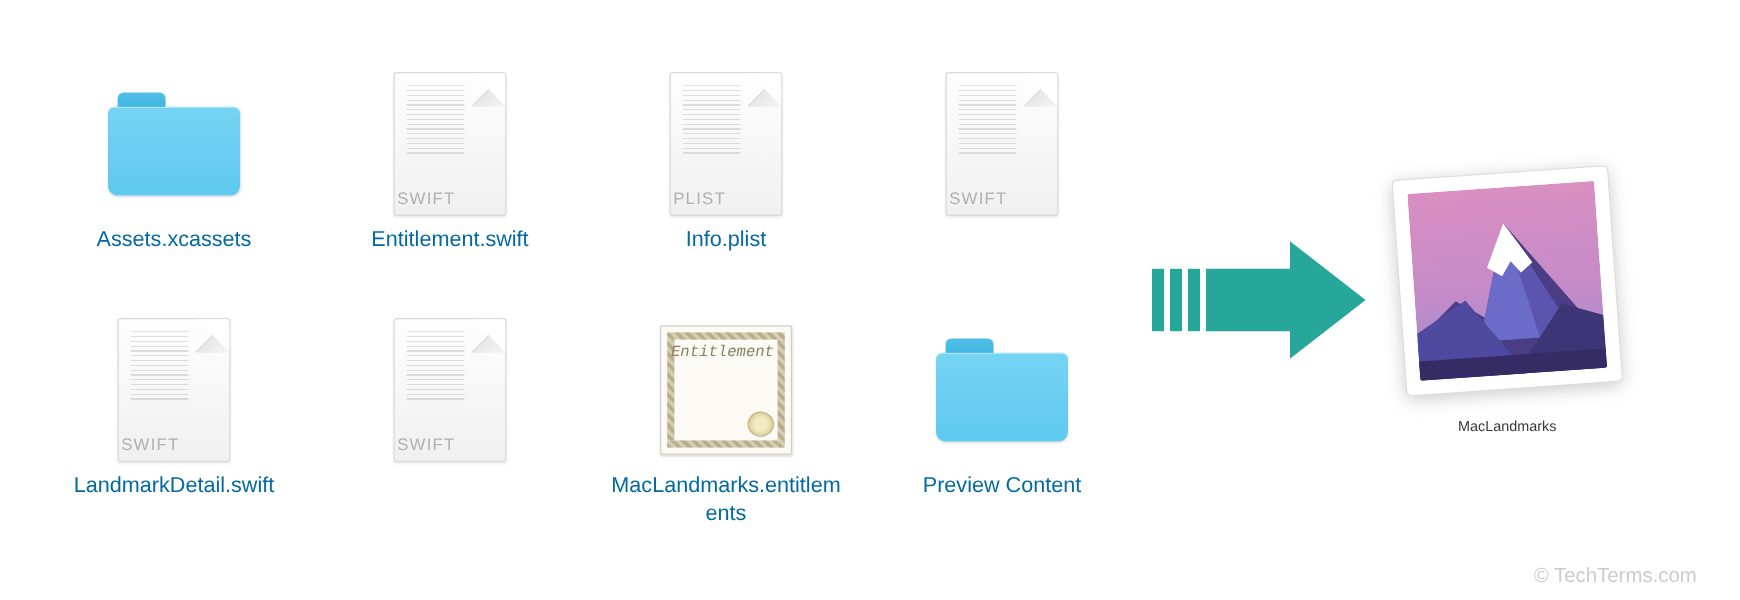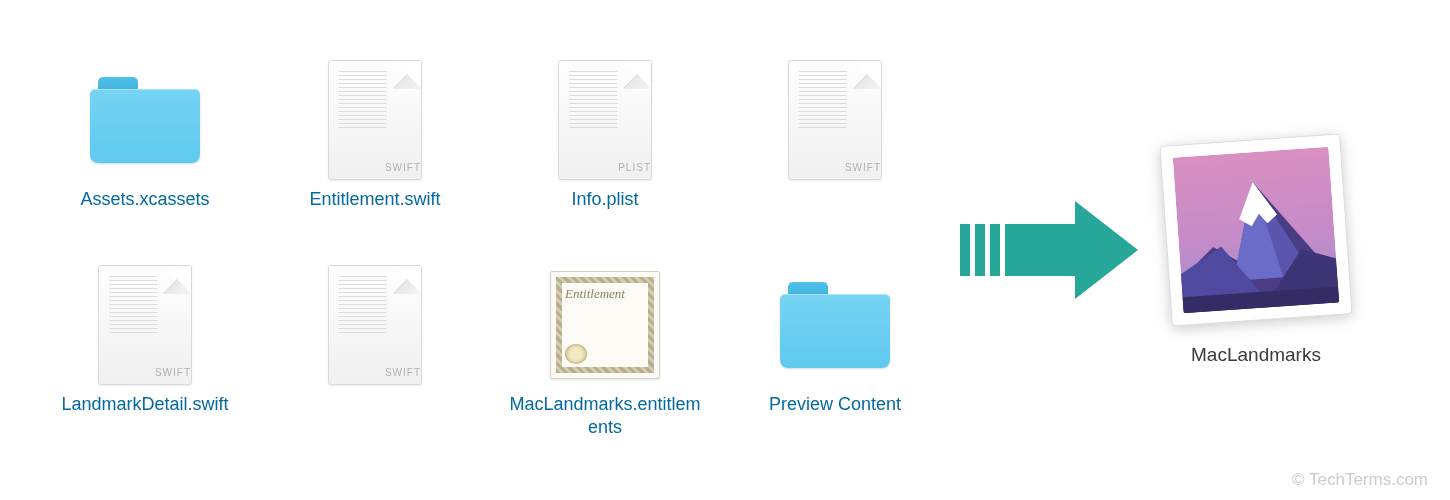--- a/index.html
+++ b/index.html
@@ -121,24 +121,24 @@
       height: 100%;
       background: repeating-linear-gradient(
         to bottom,
         #cfcfcf 0, #cfcfcf 1px, transparent 1px, transparent 4px
       );
       opacity: 0.7;
     }
     .doc-type-label {
       position: absolute;
       bottom: 6px;
-      left: 12px;
+      left: 2px;
       right: 0;
-      text-align: right;
-      font-size: 10px;
+      text-align: left;
+      font-size: 14px;
       font-weight: 500;
       letter-spacing: 1px;
       color: #b0b0b0;
     }
     
     .entitlements-icon {
       position: relative;
       width: 110px;
       height: 108px;
       background: #fbfaf5;
@@ -150,23 +150,23 @@
       position: absolute;
       inset: 5px;
       border: 6px solid;
       border-image: repeating-linear-gradient(45deg, #b7ae8f 0 3px, #d4ccae 3px 6px) 6;
     }
     .entitlements-inner {
       position: absolute;
       inset: 14px;
       display: flex;
       flex-direction: column;
-      align-items: flex-start;
+      align-items: flex-end;
       justify-content: center;
-      font-family: Liberation Serif, serif;
+      font-family: Liberation Mono, monospace;
       gap: 32px;
     }
     .entitlements-text {
       font-style: italic;
       font-size: 13px;
       color: #8a8260;
       margin-bottom: 4px;
     }
     .entitlements-seal {
       width: 22px;
@@ -197,28 +197,28 @@
     .app-icon-wrapper {
       width: 192px;
       height: 192px;
       display: flex;
       align-items: center;
       justify-content: center;
       margin-bottom: 18px;
       filter: drop-shadow(0 3px 7px rgba(0,0,0,0.2));
     }
     .app-label {
-      font-size: 19px;
+      font-size: 12px;
       color: #3a3a3a;
       text-align: center;
     }
     .watermark {
       position: absolute;
       bottom: 10px;
-      right: 22px;
+      right: 36px;
       font-size: 17px;
       color: #cccccc;
     }
   </style>
 </head>
 <body>
 
 <div class="file-grid">
 
   <div class="file-item">

